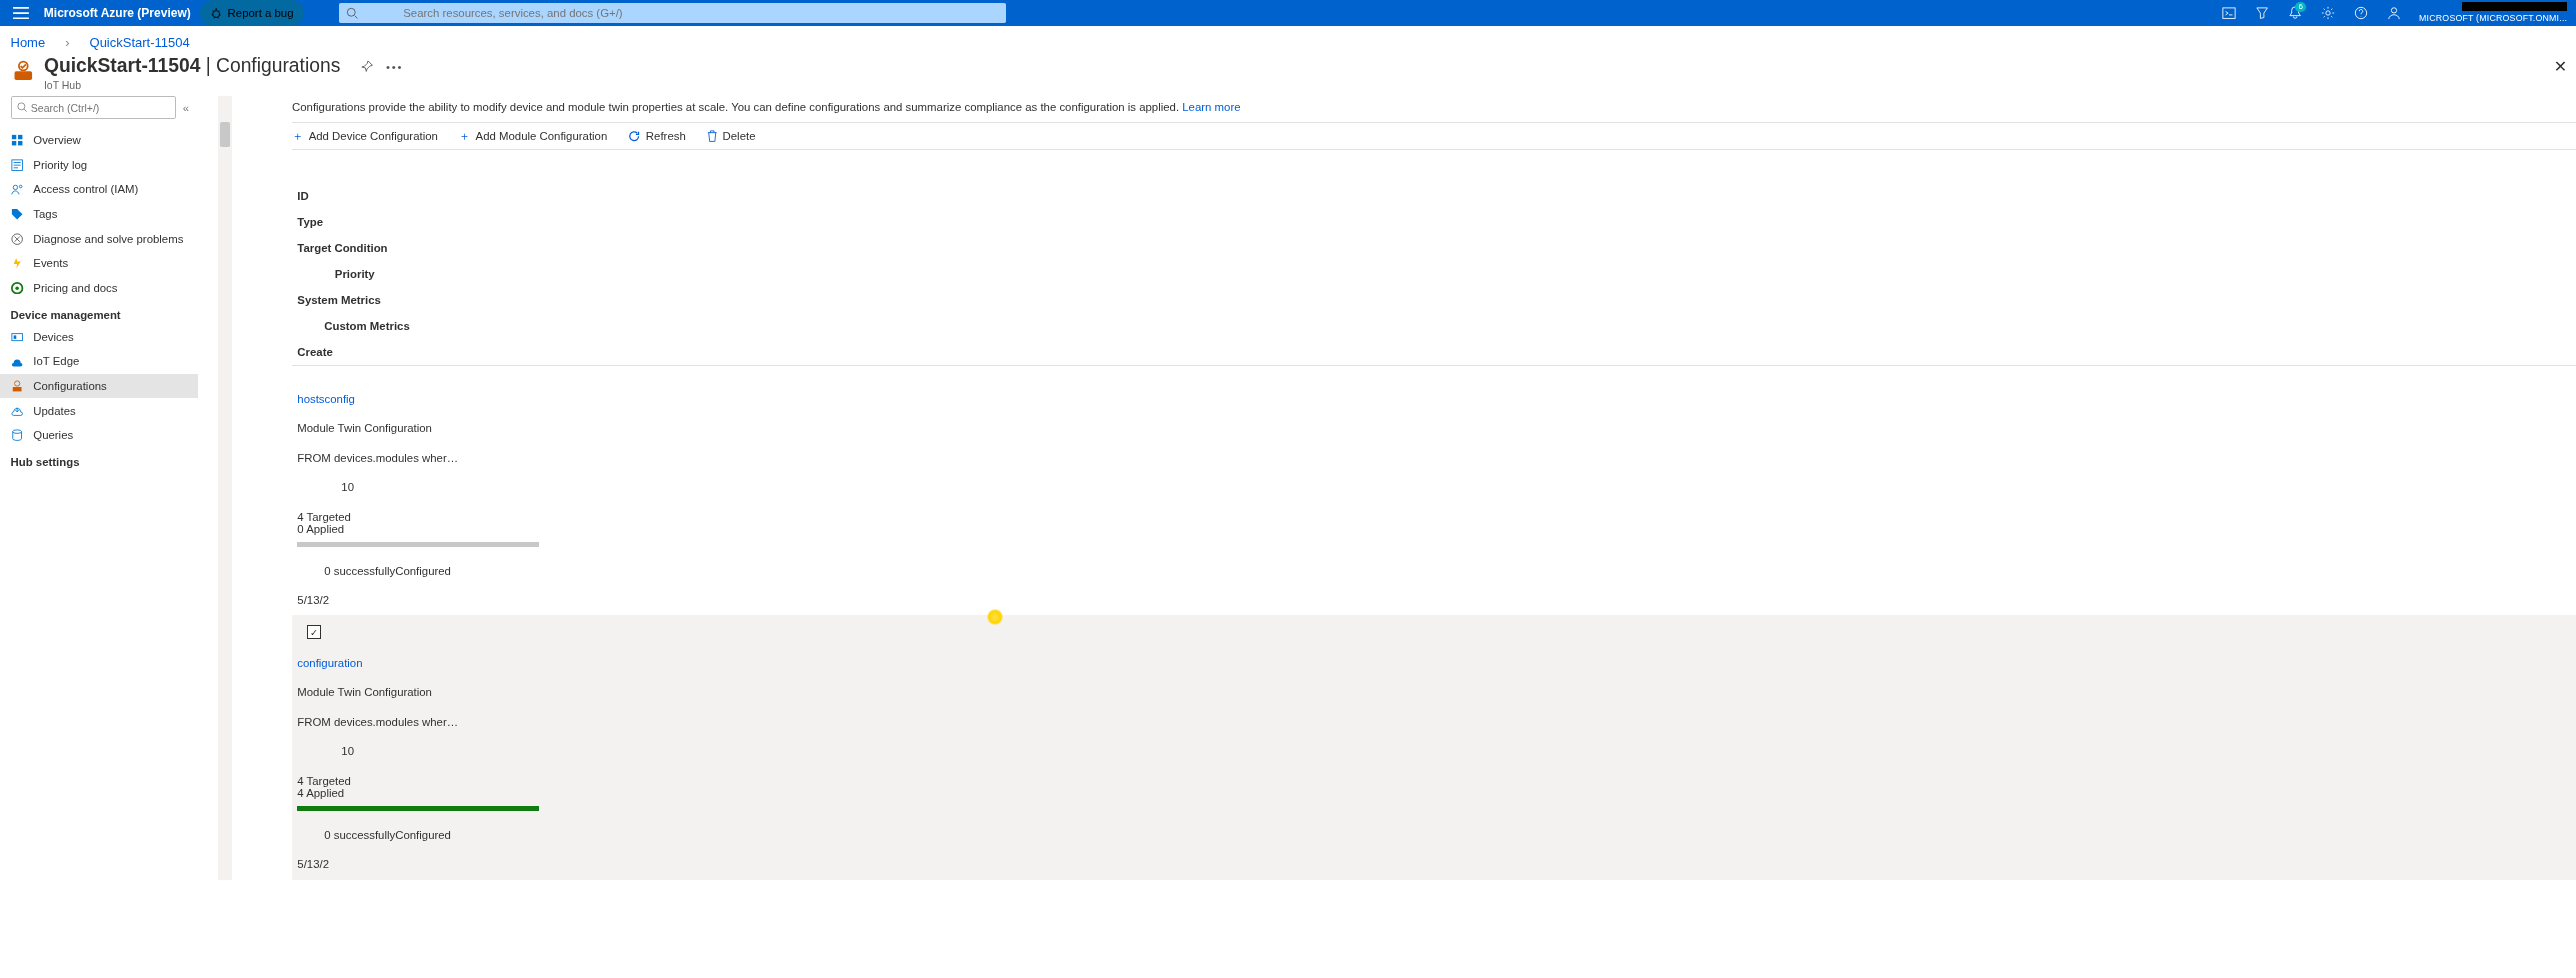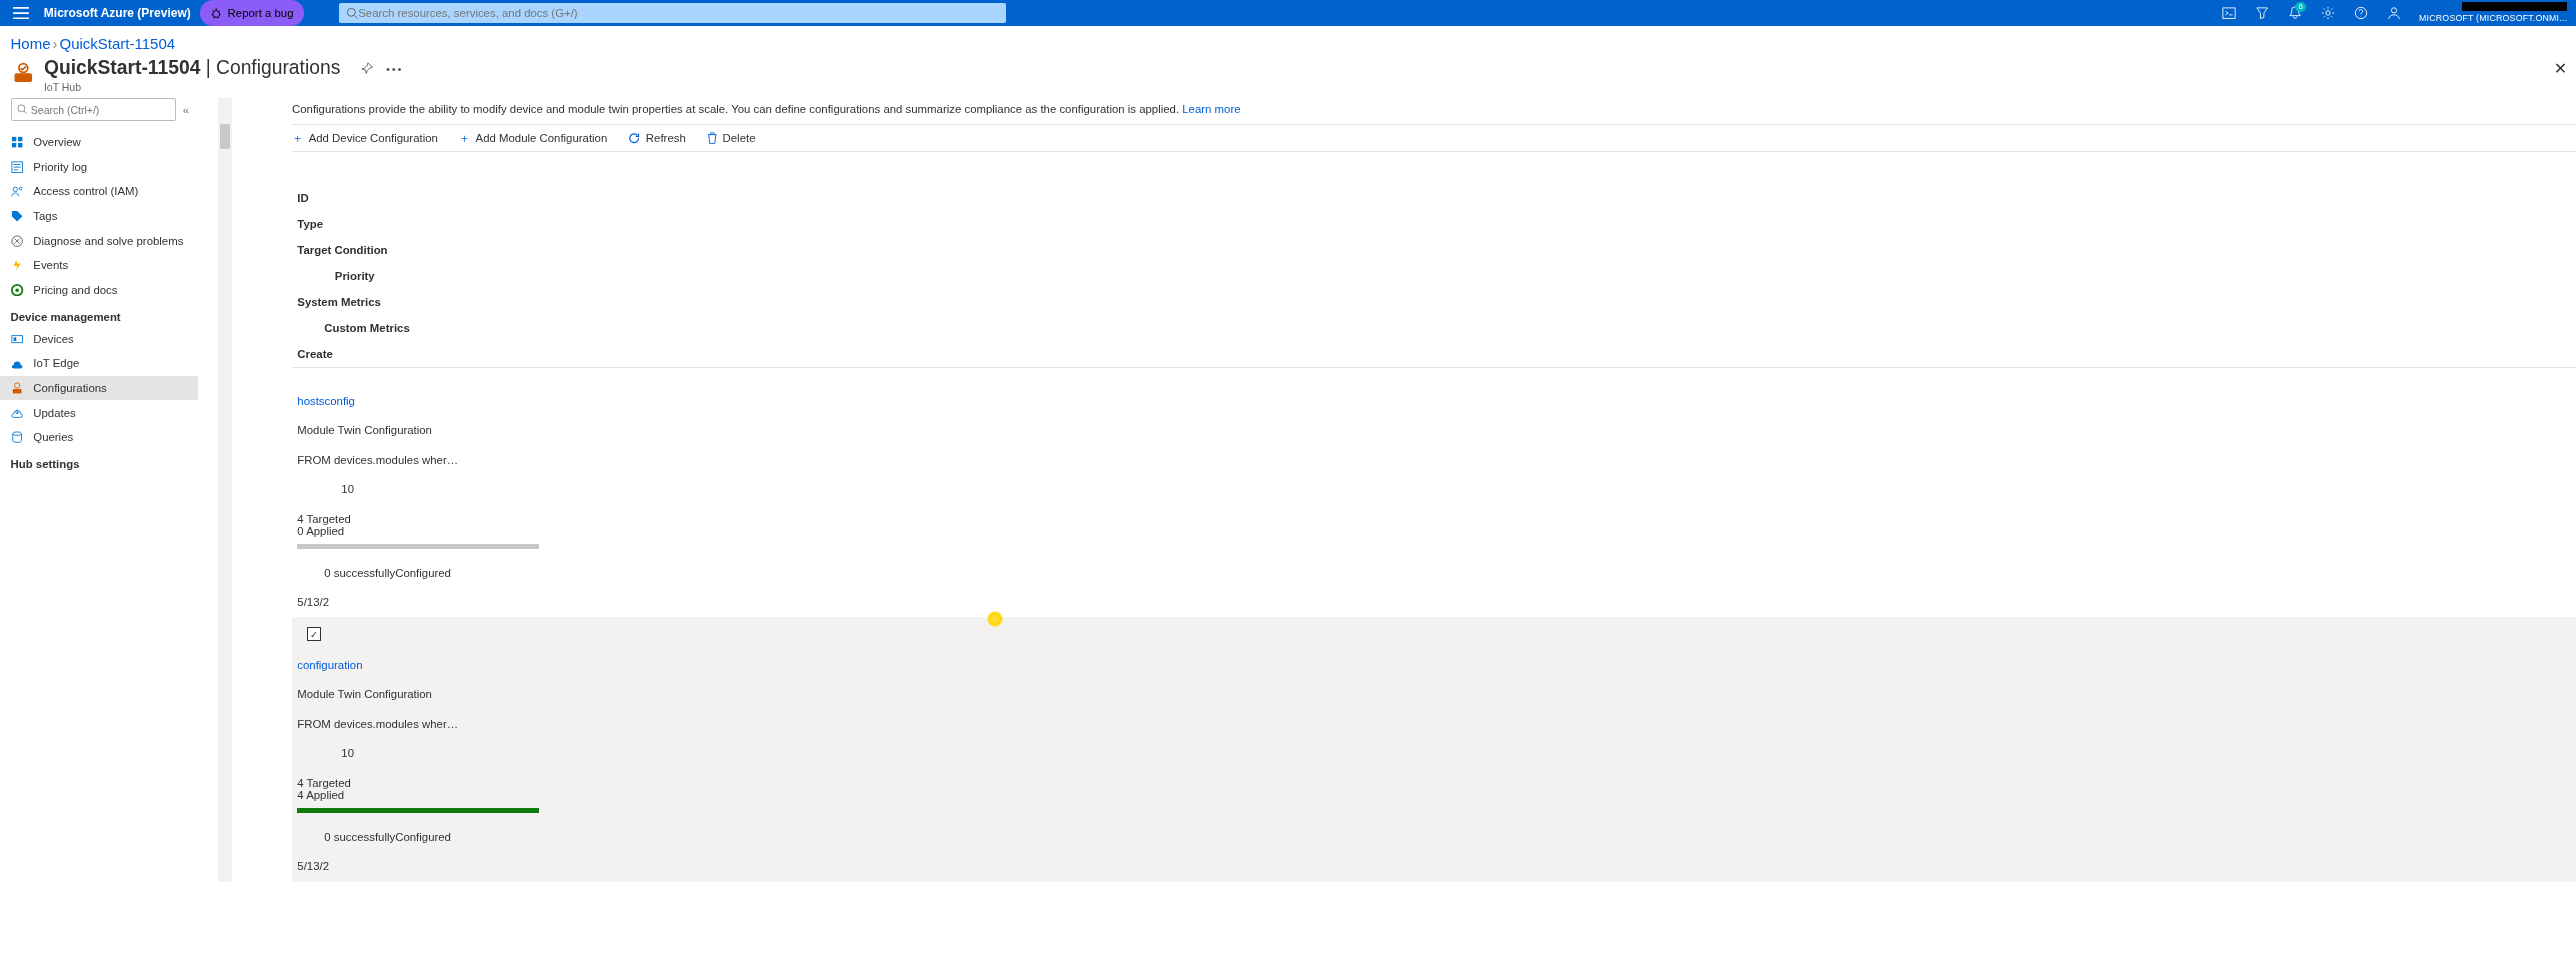--- a/index.html
+++ b/index.html
@@ -11,43 +11,43 @@
     height: 26px;
     display: flex;
     align-items: center;
     color: #fff;
     width: 100%;
   }
   .hamburger { width: 42px; display:flex; align-items:center; justify-content:center; height:100%; cursor:pointer;}
   .hamburger svg { stroke:#fff; }
   .brand { font-size:12px; font-weight:600; padding: 0 8.8px 0 1.8px; white-space:nowrap;}
   .bug-btn {
-    background:#8b5cf6; color:#000; height:100%; display:flex; align-items:center;
+    background:#0369a1; color:#000; height:100%; display:flex; align-items:center;
     padding:0 10.5px; gap:5.3px; cursor:pointer; font-size:11.4px;border-radius:13px;
   }
   .search-wrap { flex:1; display:flex; align-items:center; padding:0 35px 0 35px;}
   .search-box {
     flex:1; max-width:667px; height:19.3px; background:#a9d5ff; border-radius:1.8px;
     display:flex; align-items:center; padding:0 7px; color:#333;
   }
   .search-box input {
-    border:none; background:transparent; outline:none; flex:1; font-size:11.4px; color:#333;
+    border:none; background:transparent; outline:none; flex:1; font-size:11.4px; color:#333;margin-left:45px;
   }
   .hdr-icons { display:flex; align-items:center; height:100%;}
   .hdr-icon { width:33px; height:100%; display:flex; align-items:center; justify-content:center; cursor:pointer; position:relative;}
   .hdr-badge {
     position:absolute; top:1.8px; right:5.3px; background:#00b7c3; color:#fff;
     font-size:8px; line-height:10.5px; min-width:10.5px; text-align:center; border-radius:5.3px;
   }
   .tenant-block { padding:0 8.8px; font-size:8.8px; text-align:right; line-height:10.5px;}
   .tenant-block .blackbar { background:#000; height:8.8px; width:105px; margin-left:auto; margin-bottom:1.8px;}
   .tenant-name { font-size:8.8px; letter-spacing:0.2px; white-space:nowrap;}
 
   
-  .breadcrumb { padding:8.8px 10.5px 0 10.5px; display:flex; align-items:center; gap:2px; font-size:15px;}
+  .breadcrumb { padding:8.8px 10.5px 0 10.5px; display:flex; align-items:center; gap:20px; font-size:13px;}
   .breadcrumb a { color:#015cda; text-decoration:none; cursor:pointer;}
   .breadcrumb-sep { color:#888;}
 
   
   .blade-header { display:flex; align-items:flex-start; padding:5.3px 10.5px 5.3px 10.5px; gap:8.8px; position:relative;}
   .blade-icon { width:24.6px; height:24.6px; margin-top:3.5px;}
   .blade-titles h1 { font-size:19.3px; font-weight:600; display:flex; align-items:center; gap:5.3px;}
   .blade-titles h1 .thin { font-weight:400;}
   .blade-sub { font-size:10.5px; color:#666; margin-top:1.8px;}
   .blade-actions { display:flex; align-items:center; gap:12.3px; margin-left:12.3px; margin-top:5.3px;}

